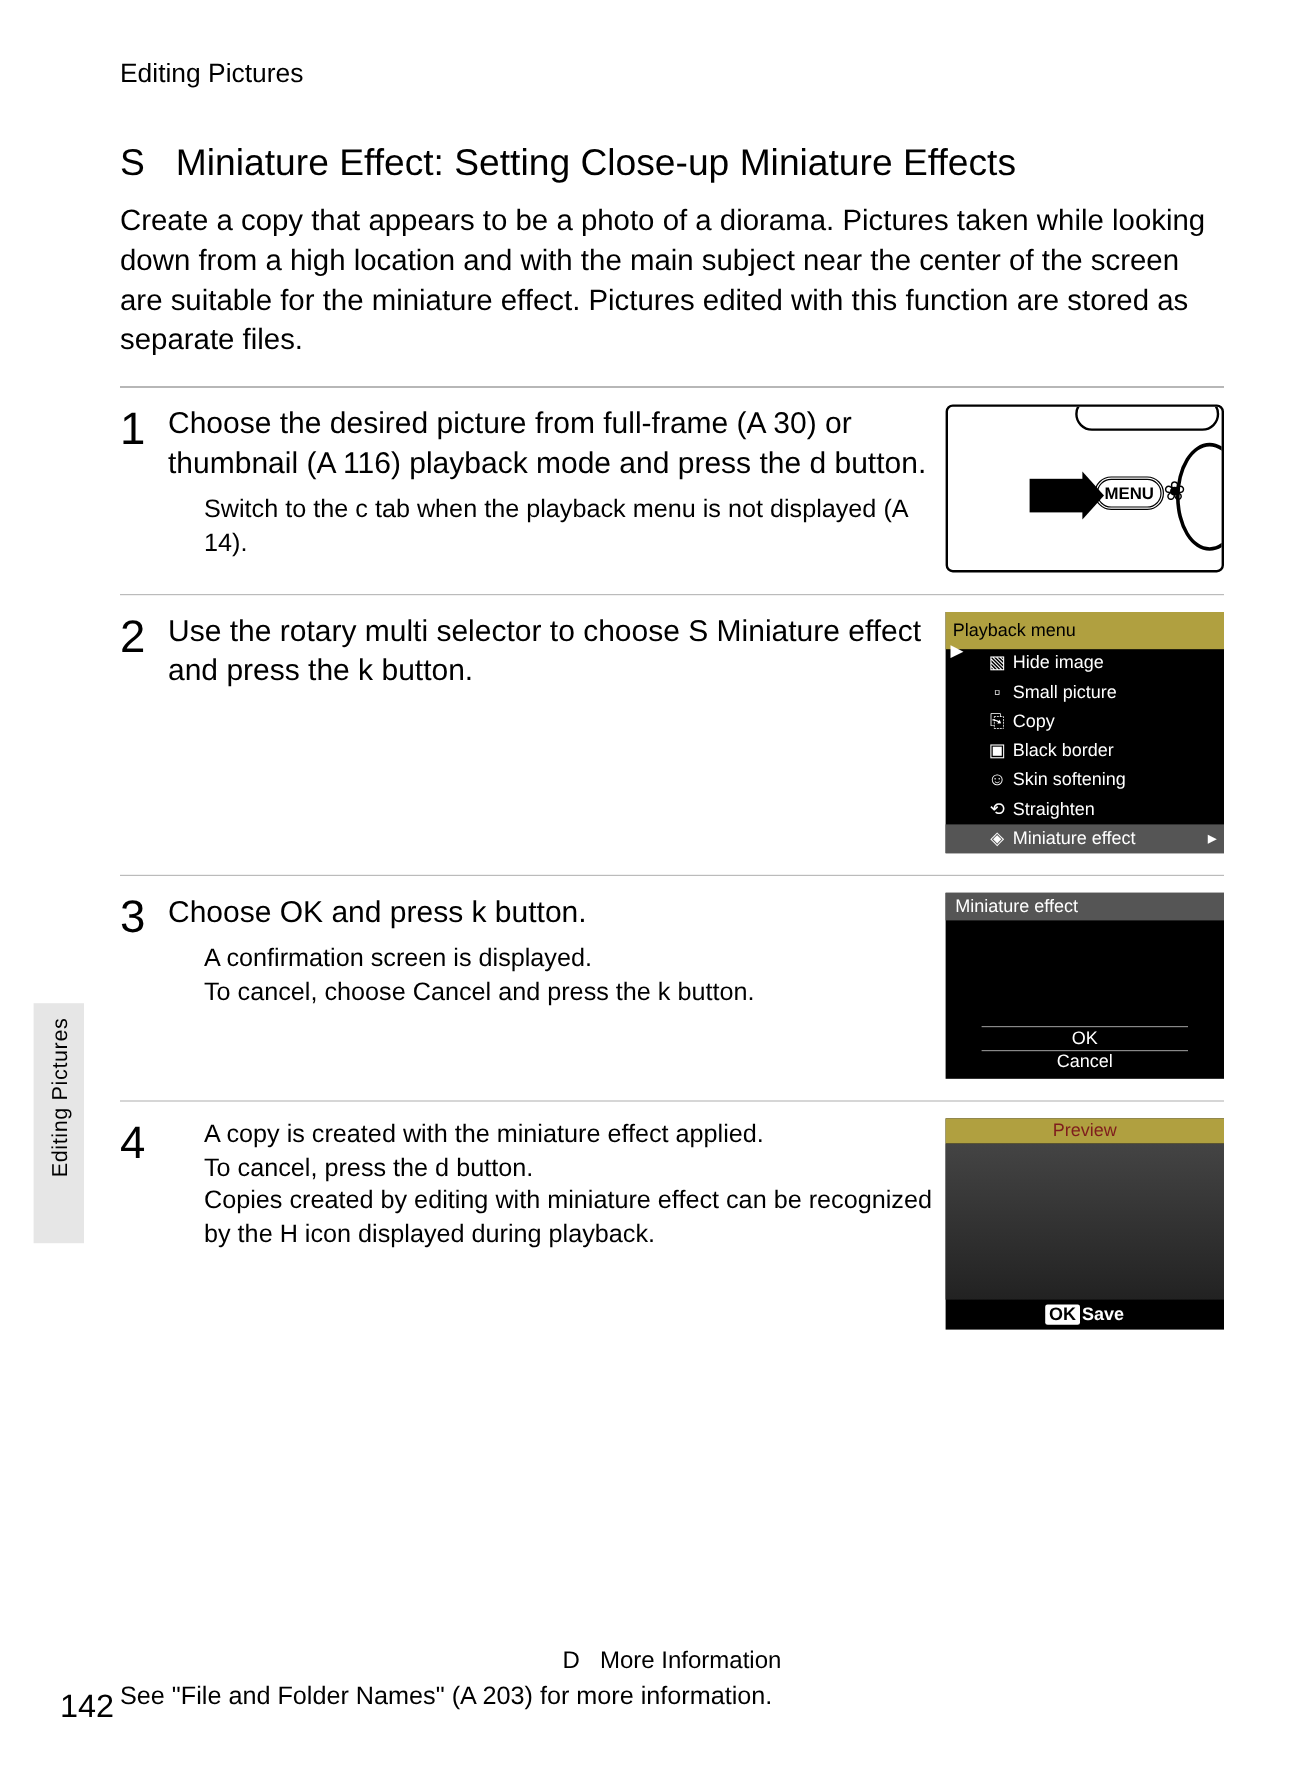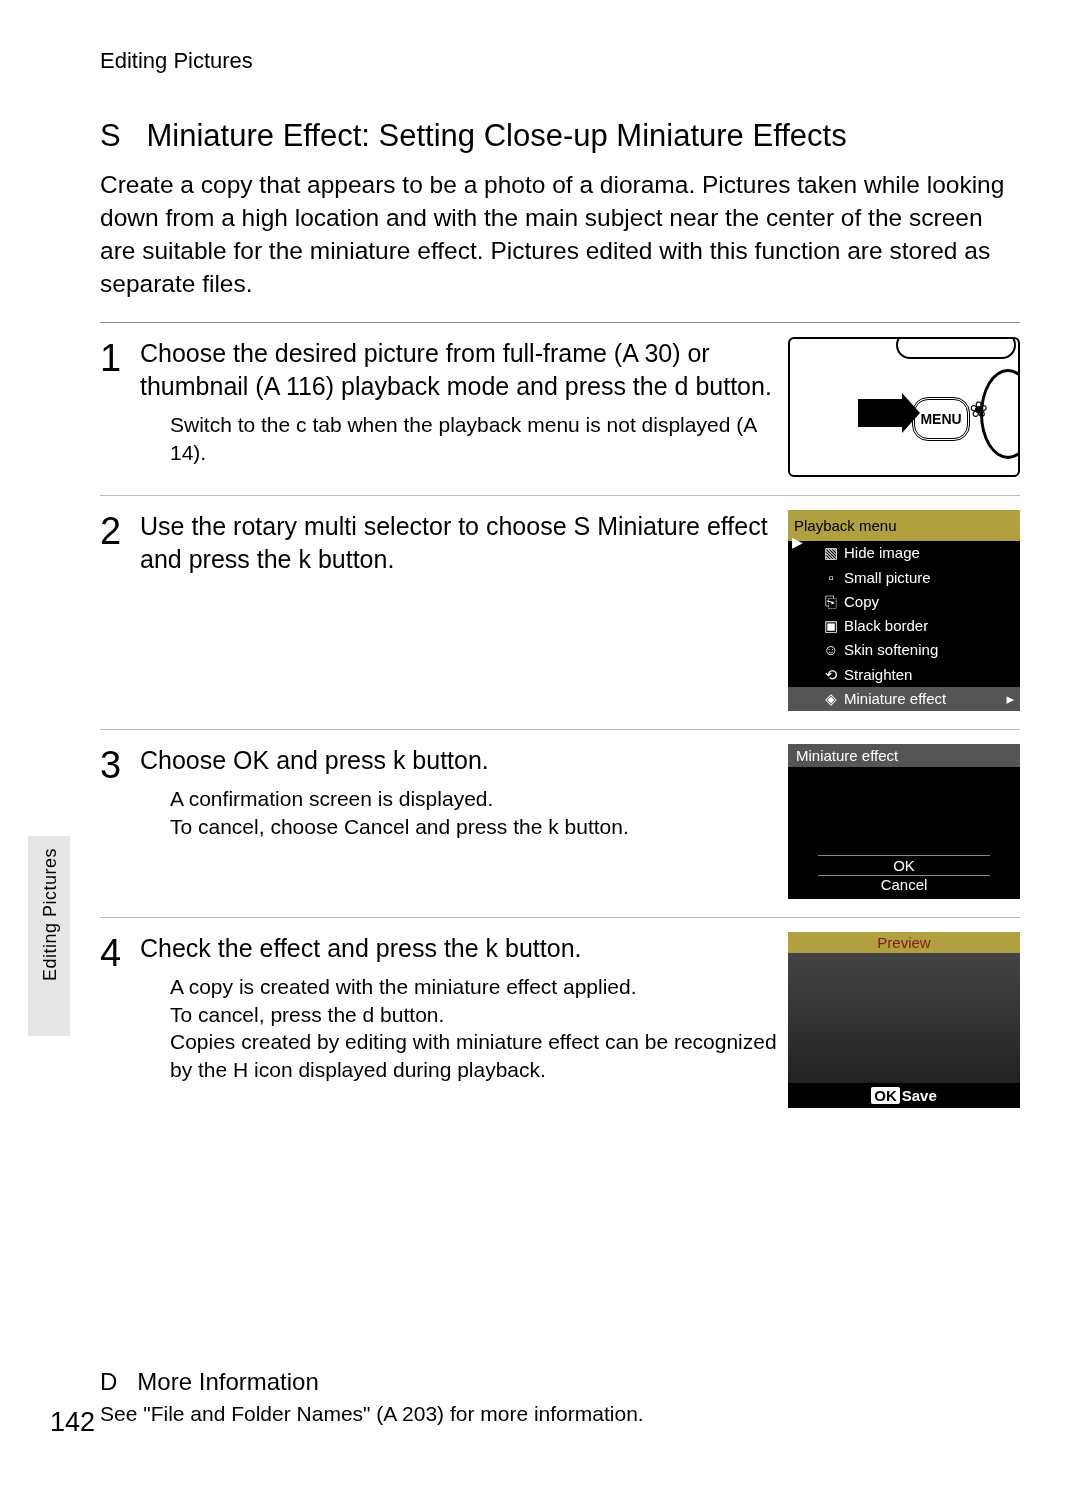--- a/index.html
+++ b/index.html
@@ -12,21 +12,21 @@
   .intro { font-size: 24.5px; line-height: 1.35; margin-bottom: 22px; }
   .steps { border-top: 1px solid #888; }
   .step { display: flex; border-top: 1px solid #bbb; padding: 14px 0 18px 0; }
   .step:first-child { border-top: none; }
   .num { width: 40px; font-size: 38px; font-weight: 400; line-height: 1; padding-top: 2px; }
   .step-body { flex: 1; padding-right: 8px; }
   .step-head { font-size: 25px; line-height: 1.32; margin-bottom: 8px; }
   .step-sub { font-size: 21px; line-height: 1.32; margin-left: 30px; }
   .step-fig { width: 232px; flex-shrink: 0; }
   .camera-illust { width: 232px; height: 140px; border: 2px solid #000; border-radius: 6px; position: relative; background: #fff; overflow: hidden; }
-  .menu-btn { position: absolute; left: 122px; top: 58px; width: 58px; height: 44px; border: 3px double #000; border-radius: 16px; display: flex; align-items: center; justify-content: center; font-size: 14px; font-weight: bold; }
+  .menu-btn { position: absolute; left: 122px; top: 58px; width: 58px; height: 28px; border: 3px double #000; border-radius: 16px; display: flex; align-items: center; justify-content: center; font-size: 14px; font-weight: bold; }
   .arrow-r { position: absolute; left: 68px; top: 60px; width: 46px; height: 28px; background: #000; }
   .arrow-r::after { content: ""; position: absolute; right: -16px; top: -6px; border-left: 18px solid #000; border-top: 20px solid transparent; border-bottom: 20px solid transparent; }
   .flower-ic { position: absolute; right: 30px; top: 58px; font-size: 22px; }
   .dial { position: absolute; right: -18px; top: 30px; width: 56px; height: 90px; border: 3px solid #000; border-radius: 50%; }
   .dial2 { position: absolute; right: 2px; top: -8px; width: 120px; height: 28px; border: 2px solid #000; border-radius: 14px; }
   .lcd-menu { width: 232px; background: #000; color: #fff; font-size: 15px; }
   .lcd-title { background: #b0a040; color: #000; padding: 7px 6px; font-size: 15px; }
   .lcd-row { display: flex; align-items: center; padding: 2px 4px 2px 34px; position: relative; line-height: 1.35; }
   .lcd-row .ic { width: 18px; display: inline-block; text-align: center; margin-right: 4px; }
   .lcd-row.sel { background: #555; }
@@ -36,21 +36,21 @@
   .lcd-confirm .hdr { background: #555; padding: 3px 8px; }
   .lcd-confirm .body { height: 86px; }
   .lcd-confirm .opts { text-align: center; padding: 2px 0 6px 0; }
   .lcd-confirm .ok { border-top: 1px solid #888; border-bottom: 1px solid #888; padding: 1px 0; margin: 0 30px; }
   .lcd-preview { width: 232px; background: #000; color: #fff; font-size: 15px; }
   .lcd-preview .hdr { background: #b0a040; color: #7f1d1d; text-align: center; padding: 2px 0; }
   .lcd-preview .imgarea { height: 130px; background: linear-gradient(#444, #222); }
   .lcd-preview .save { text-align: center; padding: 4px 0; font-weight: bold; }
   .lcd-preview .save .okbox { background: #fff; color: #000; padding: 0 3px; border-radius: 2px; margin-right: 2px; }
   .footnote-sec { position: absolute; bottom: 60px; left: 100px; right: 60px; }
-  .foot-head { font-size: 24px; margin-bottom: 6px; }
+  .foot-head { font-size: 20px; margin-bottom: 6px; text-align: center; }
   .foot-body { font-size: 21px; }
   .page-num { position: absolute; bottom: 48px; left: 50px; font-size: 27px; }
 </style>
 </head>
 <body>
 
 <div class="page">
   <div class="header-sec">Editing Pictures</div>
 
   <div class="tab-gray"></div>
@@ -139,21 +139,20 @@
             <div class="ok">OK</div>
             <div>Cancel</div>
           </div>
         </div>
       </div>
     </div>
 
     <div class="step">
       <div class="num">4</div>
       <div class="step-body">
-        <div class="step-head">Check the effect and press the k button.</div>
         <div class="step-sub" id="sub4">A copy is created with the miniature effect applied.<br>To cancel, press the d button.<br>Copies created by editing with miniature effect can be recognized by the H icon displayed during playback.</div>
       </div>
       <div class="step-fig">
         <div class="lcd-preview">
           <div class="hdr">Preview</div>
           <div class="imgarea"></div>
           <div class="save">
             <span class="okbox">OK</span><span>Save</span>
           </div>
         </div>

